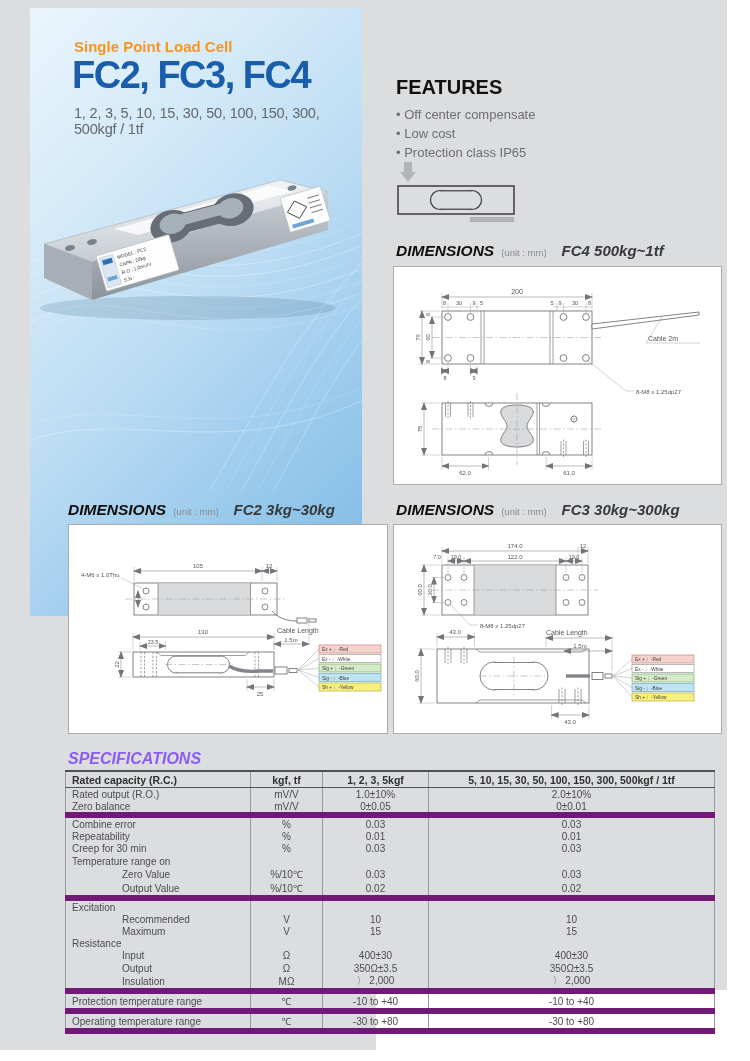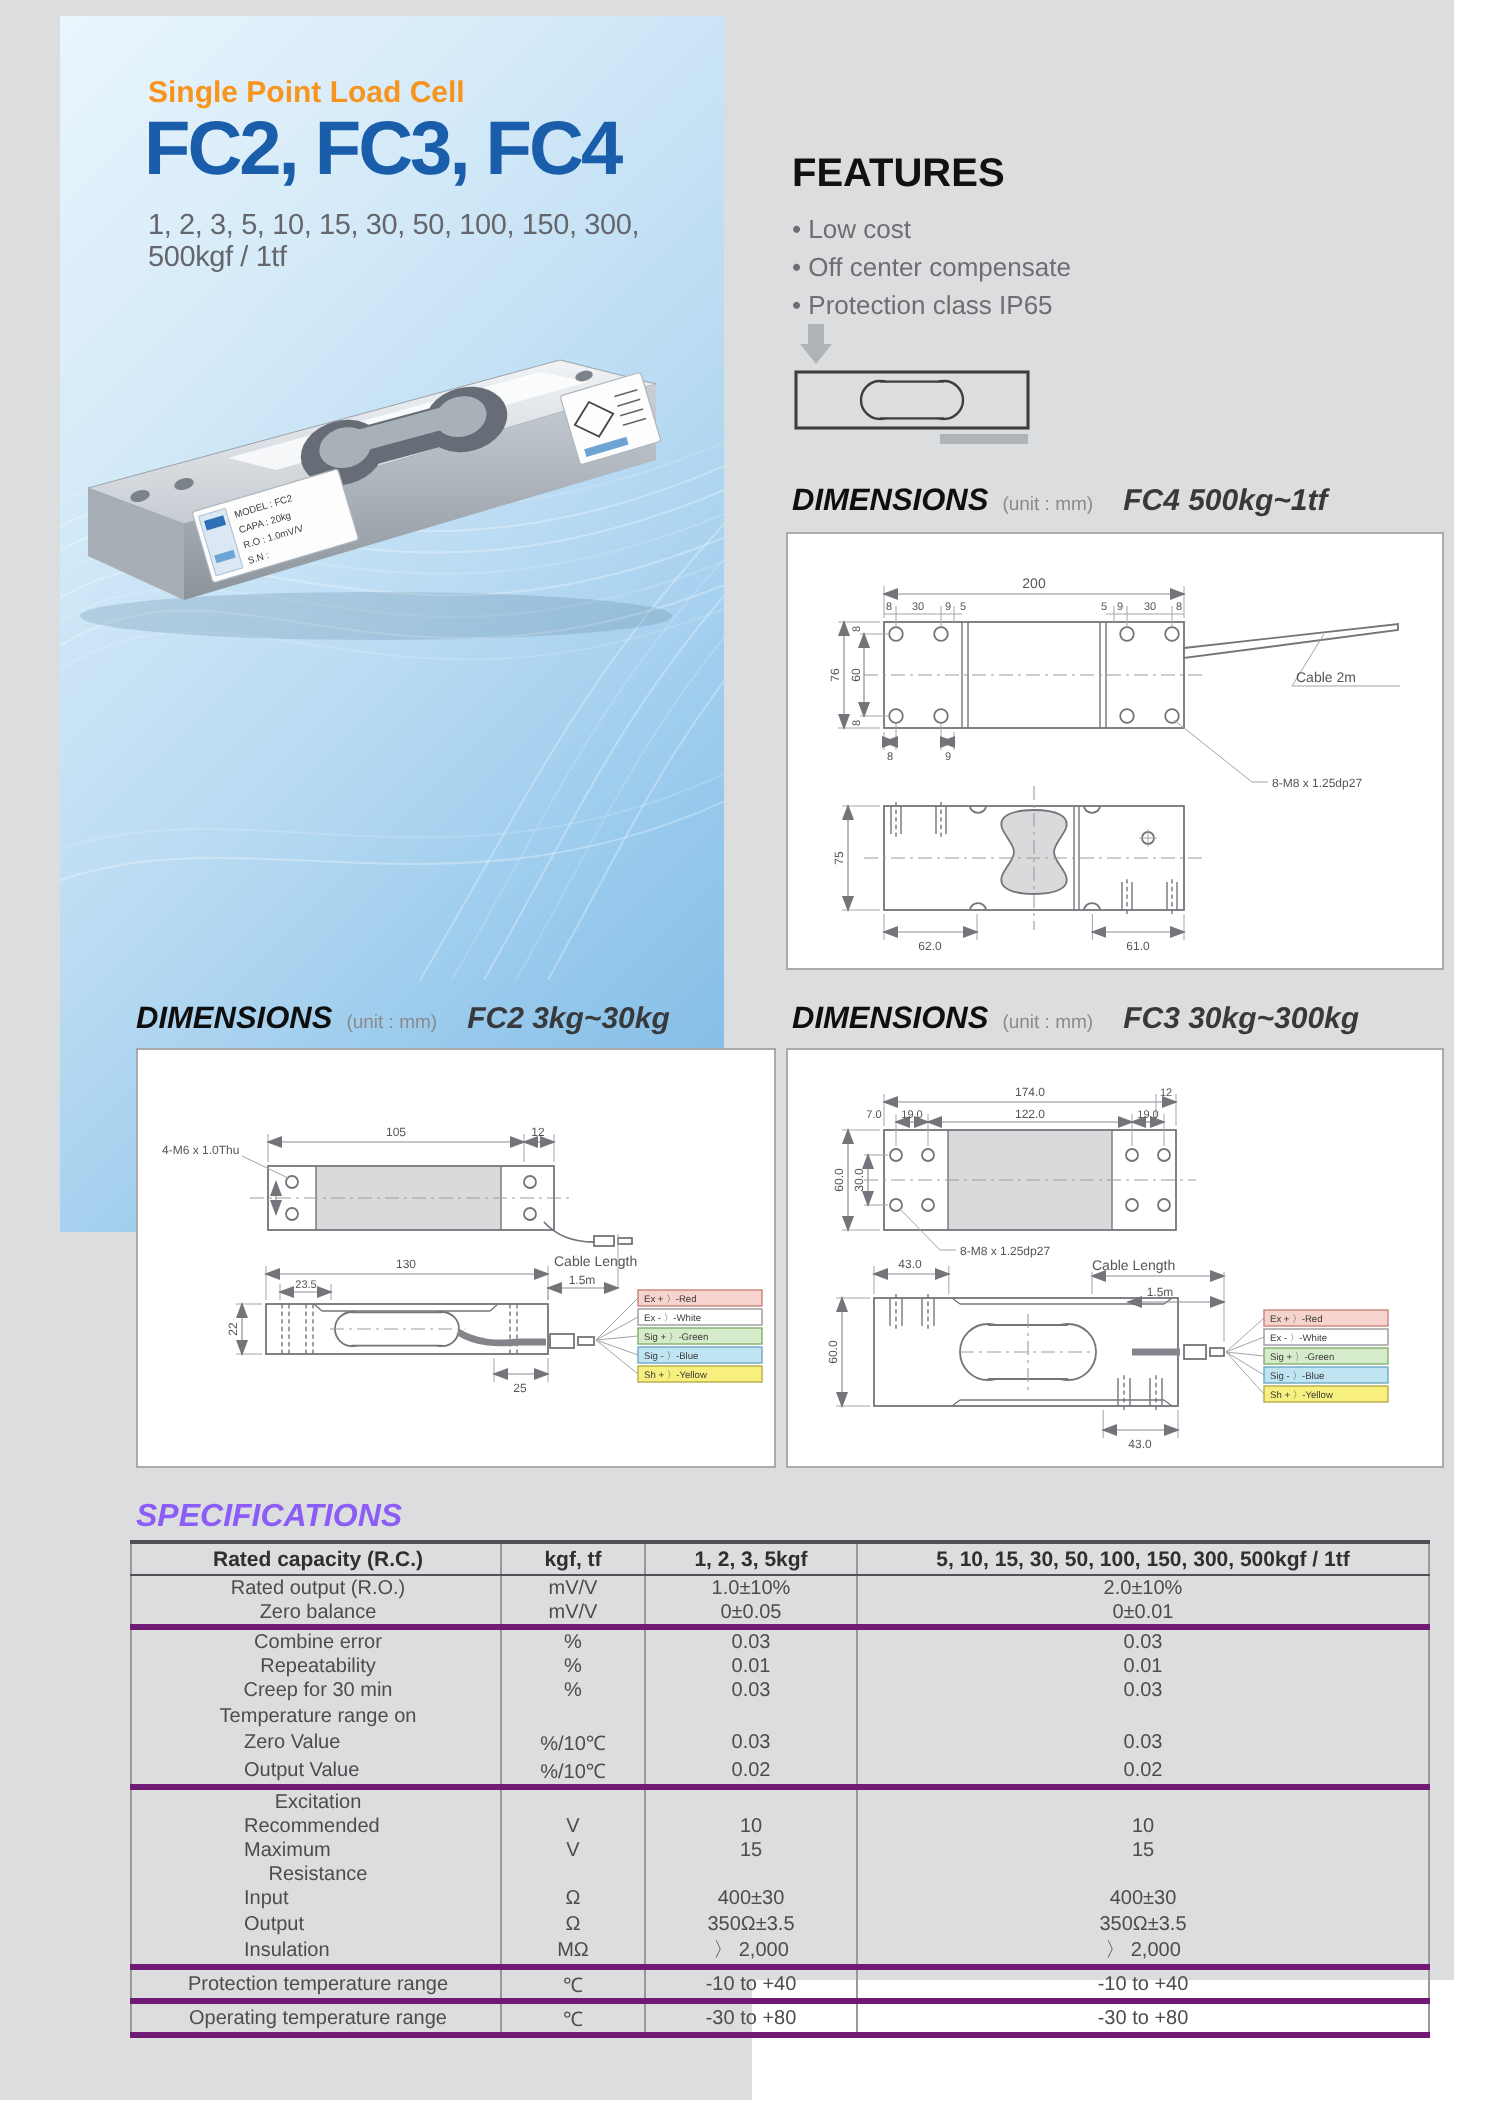--- a/index.html
+++ b/index.html
@@ -55,23 +55,23 @@
   
   .spec-h{left:68px;top:750px;font-size:16px;font-weight:bold;font-style:italic;color:#8b5cf6;}
   table.spec{left:65px;top:770px;position:absolute;border-collapse:collapse;table-layout:fixed;
              width:650px;border-left:1px solid #98999b;border-right:1px solid #98999b;
              border-top:2px solid #505155;border-bottom:1px solid #98999b;}
   table.spec th,table.spec td{border-right:1px solid #98999b;padding:0 4px;height:12.2px;
              font-size:10px;color:#4b4c4e;text-align:center;overflow:hidden;white-space:nowrap;}
   table.spec th:last-child,table.spec td:last-child{border-right:none;}
   table.spec thead th{font-size:10.5px;font-weight:bold;color:#2e2f31;height:15px;
              border-bottom:1.6px solid #505155;}
-  table.spec .l{text-align:center;padding-left:6px;}
+  table.spec .l{text-align:left;padding-left:6px;}
   table.spec td.ind{padding-left:56px;text-align:left;}
-  table.spec tr.sep td{border-bottom:3px solid #701a75;}
+  table.spec tr.sep td{border-bottom:6px solid #701a75;}
 </style>
 </head>
 <body>
 
 <svg width="0" height="0" style="position:absolute">
   <defs>
     <marker id="ar" markerWidth="8" markerHeight="6" refX="7" refY="3" orient="auto-start-reverse" markerUnits="userSpaceOnUse">
       <path d="M0,0 L8,3 L0,6 Z" fill="#74757a"></path>
     </marker>
     <linearGradient id="gtop" x1="0" y1="0" x2="0.15" y2="1">
@@ -151,22 +151,22 @@
       <line x1="26" y1="18" x2="38" y2="18" stroke="#666" stroke-width="0.8"></line>
       <line x1="26" y1="23" x2="38" y2="23" stroke="#666" stroke-width="0.8"></line>
       <rect x="4" y="29" width="22" height="4" fill="#6ea3d6"></rect>
     </g>
   </svg>
 </div>
 
 <div class="abs features">
   <div class="feat-h">FEATURES</div>
   <ul class="feat-ul">
+    <li>Off center compensate</li>
     <li>Low cost</li>
-    <li>Off center compensate</li>
     <li>Protection class IP65</li>
   </ul>
 </div>
 
 <svg class="abs" style="left:396px;top:162px" width="130" height="64" viewBox="0 0 130 64">
   <polygon points="8,0 16,0 16,10 20,10 12,20 4,10 8,10" fill="#b1b4b6"></polygon>
   <rect x="2" y="24" width="116" height="28" fill="#dcddde" stroke="#3c3d3f" stroke-width="1.5"></rect>
   <circle cx="44" cy="38" r="9.5" fill="none" stroke="#3c3d3f" stroke-width="1.2"></circle>
   <circle cx="76" cy="38" r="9.5" fill="none" stroke="#3c3d3f" stroke-width="1.2"></circle>
   <rect x="44" y="28.8" width="32" height="18.4" fill="#dcddde"></rect>

